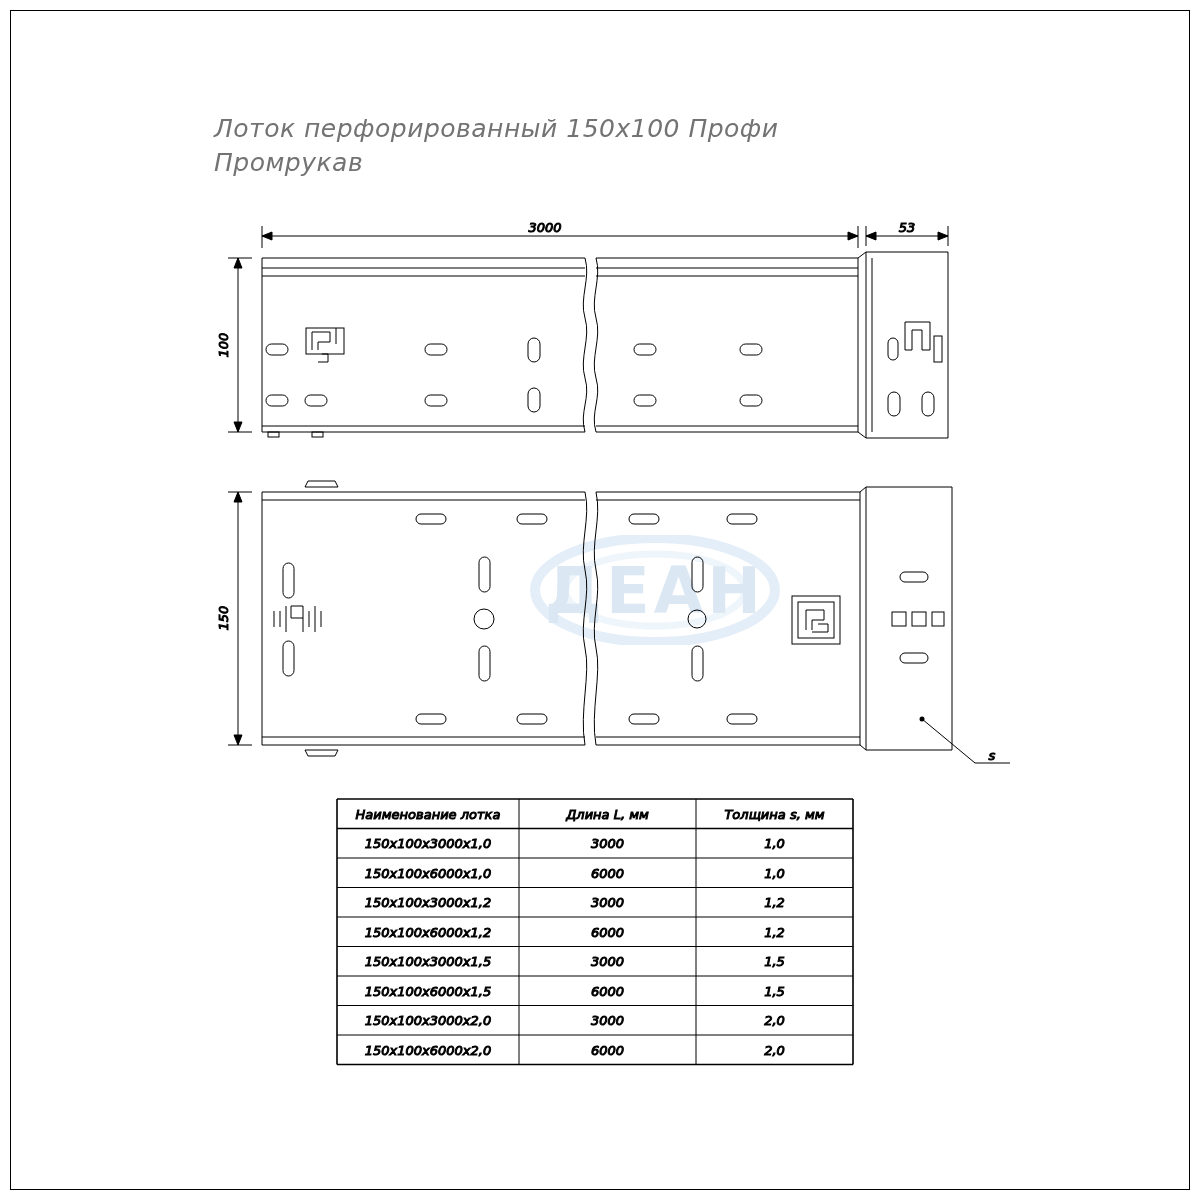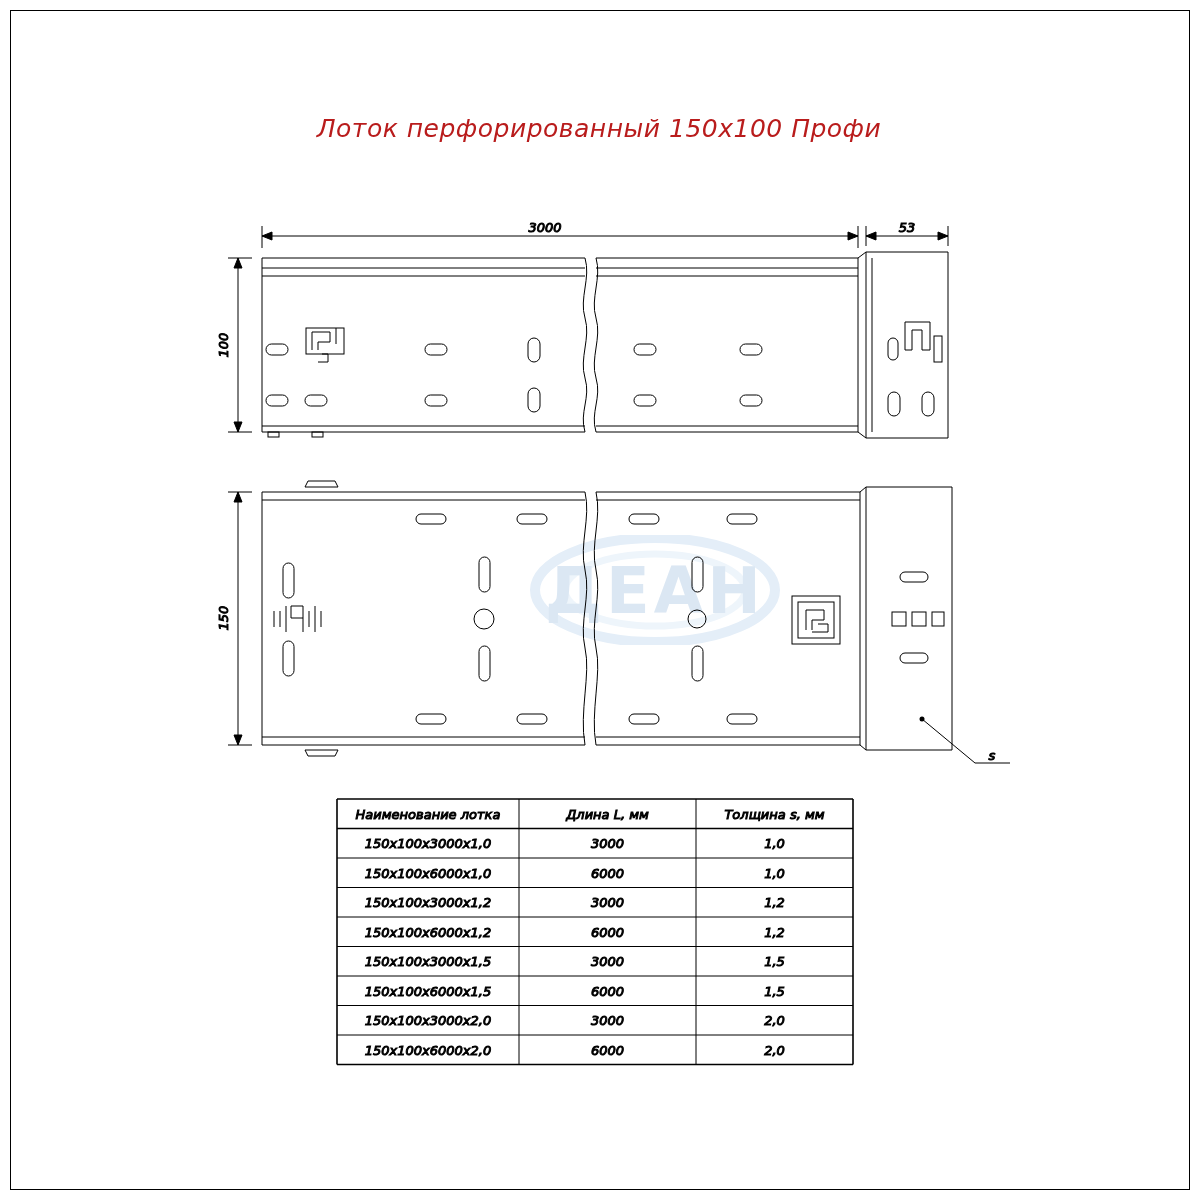--- a/index.html
+++ b/index.html
@@ -24,30 +24,29 @@
     position: absolute;
     left: 10px;
     top: 10px;
     width: 1180px;
     height: 1180px;
     border: 1px solid #000;
     box-sizing: border-box;
   }
   .title {
     position: absolute;
-    left: 199px;
+    left: 214px;
     top: 112px;
     width: 800px;
-    text-align: center;
     font-family: "DejaVu Sans", sans-serif;
     font-style: italic;
     font-size: 25px;
     line-height: 34px;
     letter-spacing: 0.5px;
-    color: #b91c1c;
+    color: #737373;
   }
   svg.draw {
     position: absolute;
     left: 0;
     top: 0;
     width: 1200px;
     height: 1200px;
   }
   .dim-text {
     font-family: "DejaVu Sans", sans-serif;
@@ -79,20 +78,21 @@
 </style>
 </head>
 <body>
 
 <div id="sheet">
 
   <div class="frame"></div>
 
   <div class="title">
     <div>Лоток перфорированный 150х100 Профи</div>
+    <div>Промрукав</div>
   </div>
 
   <svg class="watermark" viewBox="0 0 370 110">
     <ellipse cx="185" cy="55" rx="120" ry="52" fill="none" stroke="#e4eef8" stroke-width="10"></ellipse>
     <ellipse cx="185" cy="55" rx="90" ry="36" fill="none" stroke="#eef5fb" stroke-width="7"></ellipse>
     <text class="wm-text" x="185" y="78" text-anchor="middle">ДЕАН</text>
   </svg>
 
   <svg class="draw" viewBox="0 0 1200 1200">
     <g stroke="#000" fill="none" stroke-width="1">

